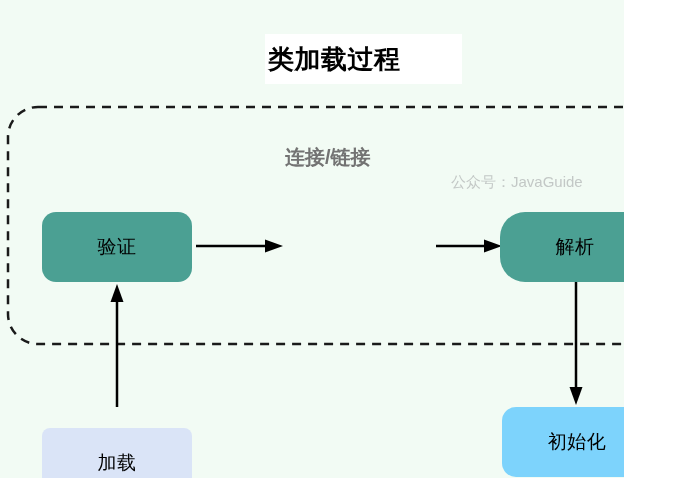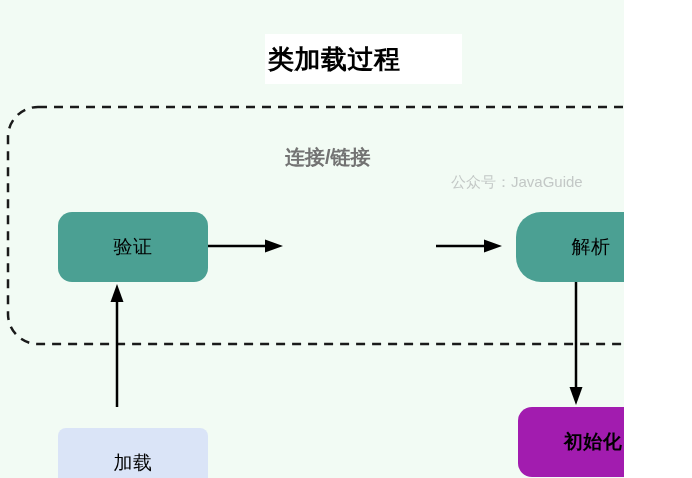--- a/index.html
+++ b/index.html
@@ -59,21 +59,20 @@
     width: 150px;
     height: 70px;
     border-radius: 14px;
     display: flex;
     align-items: center;
     justify-content: center;
     font-size: 19px;
     color: #000000;
     letter-spacing: 0.5px;
     white-space: nowrap;
-    margin-left: 16px;
   }
   .node-verify     { left: 42px;  top: 212px; }
   .node-prepare    { left: 284px; top: 212px; }
   .node-resolve    { left: 500px; top: 212px; border-radius: 25px; }
   .node-load       { left: 42px;  top: 428px; border-radius: 8px; }
   .node-initialize { left: 502px; top: 407px; }
 </style>
 </head>
 <body>
 
@@ -110,17 +109,17 @@
 
 
   <div class="node node-resolve" style="background: rgb(75, 160, 147);">
     <span>解析</span>
   </div>
 
   <div class="node node-load" style="background: rgb(218, 228, 247);">
     <span>加载</span>
   </div>
 
-  <div class="node node-initialize" style="background: #a21caf; font-weight: bold;">
+  <div class="node node-initialize" style="background: #7dd3fc;">
     <span>初始化</span>
   </div>
 
 </div>
 
 </body></html>

